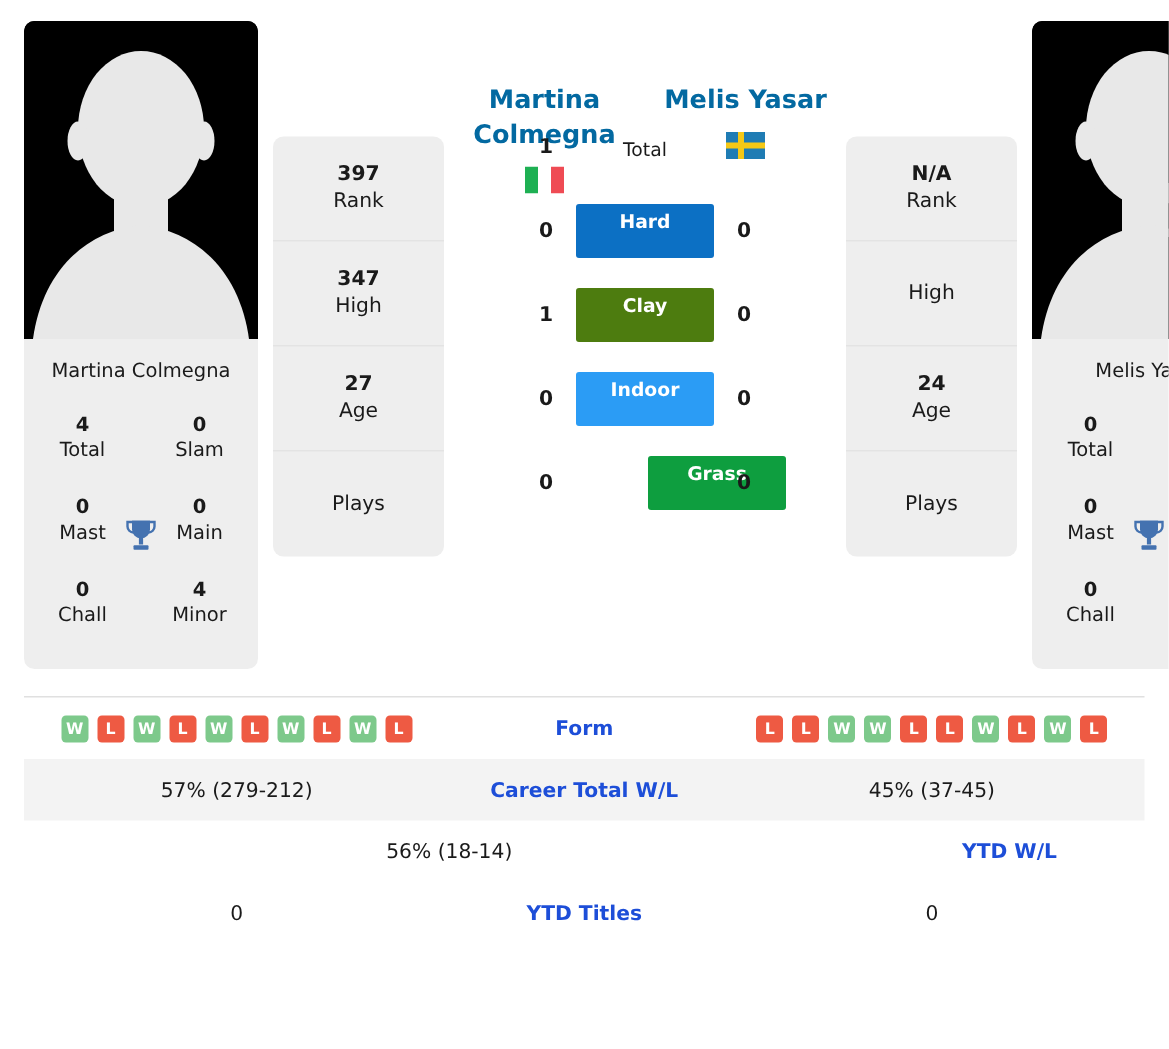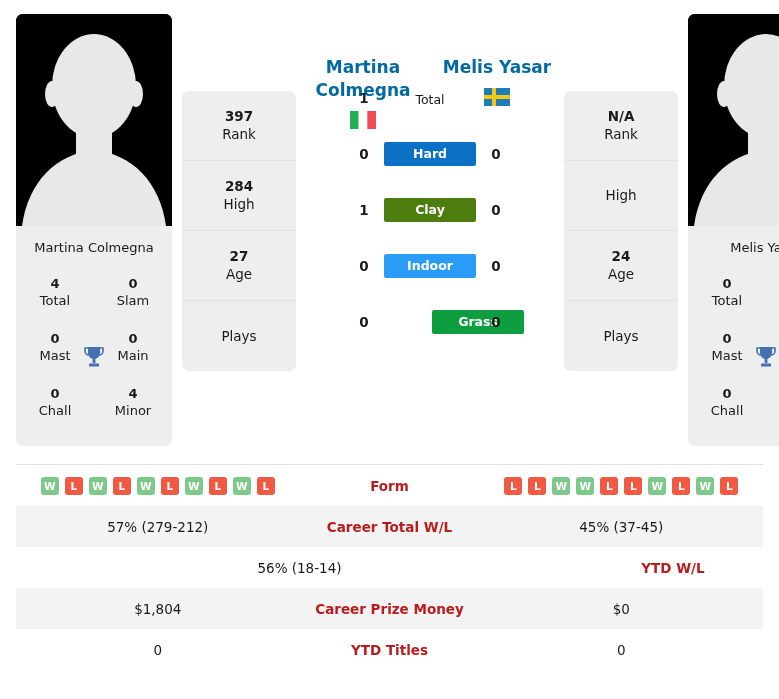--- a/index.html
+++ b/index.html
@@ -130,21 +130,21 @@
     flex: 0 0 92px;
     text-align: center;
   }
   .surf-total-label {
     font-size: 12.5px;
     color: #1a1a1a;
   }
   .surf-chip {
     display: block;
     width: 92px;
-    height: 24px;
+    height: 36px;
     line-height: 24px;
     border-radius: 2px;
     color: #ffffff;
     font-size: 12.5px;
     font-weight: bold;
     text-align: center;
   }
 
   
   .player-head {
@@ -185,21 +185,21 @@
     flex: 1 1 0;
     text-align: center;
     font-size: 13.5px;
     color: #1a1a1a;
   }
   .cmp-mid {
     flex: 0 0 180px;
     text-align: center;
     font-size: 13.5px;
     font-weight: bold;
-    color: #b91c1c;
+    color: #1d4ed8;
   }
   .form-strip {
     display: flex;
     justify-content: center;
     gap: 6px;
   }
   .badge {
     width: 18px;
     height: 18px;
     border-radius: 3px;
@@ -265,21 +265,21 @@
       </div>
     </div>
   </div>
 
   <div class="info-col">
     <div class="info-cell">
       <div class="info-num">397</div>
       <div class="info-lab">Rank</div>
     </div>
     <div class="info-cell">
-      <div class="info-num">284</div>
+      <div class="info-num">347</div>
       <div class="info-lab">High</div>
     </div>
     <div class="info-cell">
       <div class="info-num">27</div>
       <div class="info-lab">Age</div>
     </div>
     <div class="info-cell">
 
       <div class="info-lab">Plays</div>
     </div>
@@ -453,24 +453,19 @@
     <div class="cmp-left">57% (279-212)</div>
     <div class="cmp-mid">Career Total W/L</div>
     <div class="cmp-right">45% (37-45)</div>
   </div>
 
   <div class="cmp-row">
     <div class="cmp-left">56% (18-14)</div>
     <div class="cmp-mid">YTD W/L</div>
   </div>
 
-  <div class="cmp-row alt">
-    <div class="cmp-left">$1,804</div>
-    <div class="cmp-mid">Career Prize Money</div>
-    <div class="cmp-right">$0</div>
-  </div>
 
   <div class="cmp-row">
     <div class="cmp-left">0</div>
     <div class="cmp-mid">YTD Titles</div>
     <div class="cmp-right">0</div>
   </div>
 </div>
 
 </body></html>

